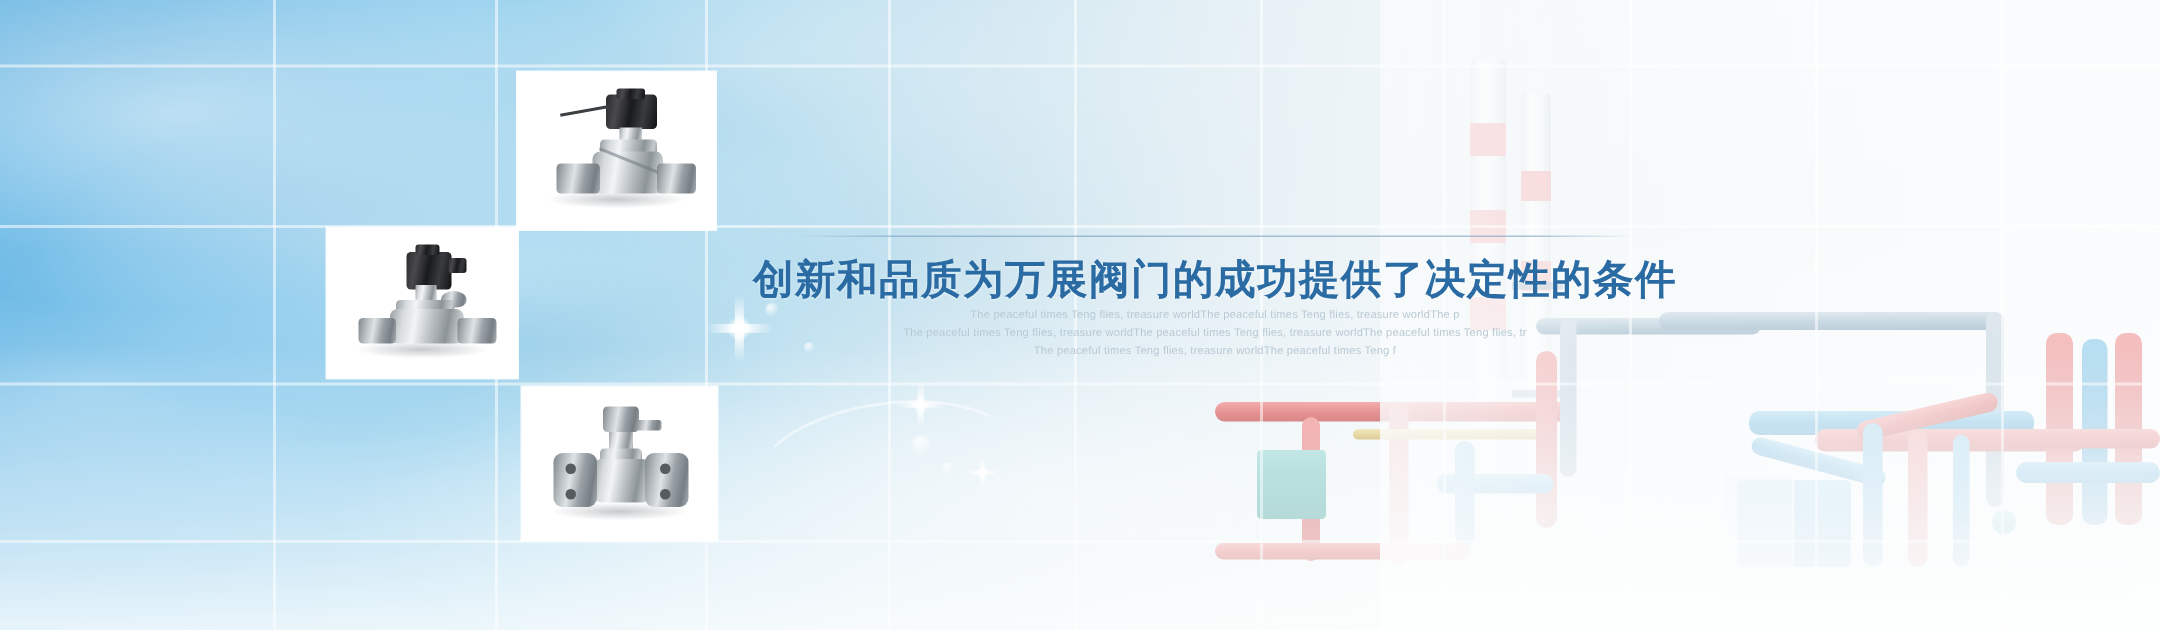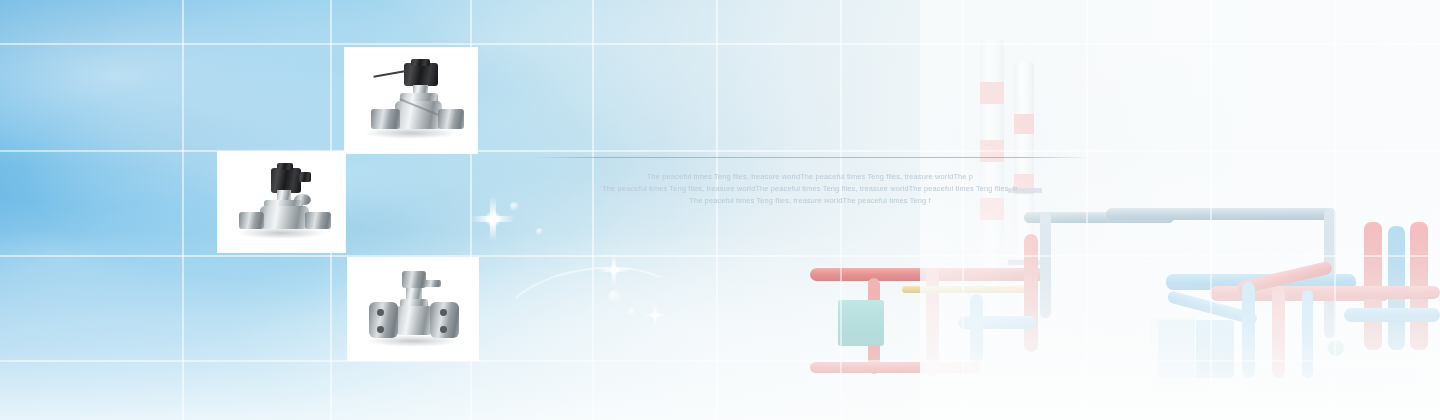--- a/index.html
+++ b/index.html
@@ -132,21 +132,21 @@
   .rule{
     height:1px;margin:9px auto 0;width:560px;
     background:linear-gradient(90deg, rgba(120,160,190,0) 0%, rgba(120,160,190,.62) 12%, rgba(120,160,190,.62) 88%, rgba(120,160,190,0) 100%);
   }
   .subhead{
     margin-top:10px;
     font-size:27px;font-weight:700;letter-spacing:1px;
     color:#2a6ba3;white-space:nowrap;
     text-shadow:0 1px 2px rgba(255,255,255,.5);
   }
-  .blurb{margin-top:13px;color:#b9c9d4;font-size:7.4px;line-height:1.62;letter-spacing:.15px;}
+  .blurb{color:#b9c9d4;font-size:7.4px;line-height:1.62;letter-spacing:.15px;}
   .blurb div{white-space:nowrap;}
 </style>
 </head>
 <body>
 
 <div id="banner">
 
   <div class="sky-base"></div>
   <div class="sky-clouds-b"></div>
   <div class="sky-clouds-a"></div>
@@ -281,20 +281,21 @@
       <div class="vp metal-d" style="left:66%;top:42%;width:26%;height:42%;border-radius:6px;"></div>
       <div class="vp" style="left:17%;top:50%;width:6%;height:8%;border-radius:50%;background:#565b60;"></div>
       <div class="vp" style="left:17%;top:70%;width:6%;height:8%;border-radius:50%;background:#565b60;"></div>
       <div class="vp" style="left:75%;top:50%;width:6%;height:8%;border-radius:50%;background:#565b60;"></div>
       <div class="vp" style="left:75%;top:70%;width:6%;height:8%;border-radius:50%;background:#565b60;"></div>
     </div>
   </div>
 
   <div class="copy">
     <div class="rule"></div>
+    <div class="subhead">创新和品质为万展阀门的成功提供了决定性的条件</div>
     <div class="blurb">
       <div>The peaceful times Teng flies, treasure worldThe peaceful times Teng flies, treasure worldThe p</div>
       <div>The peaceful times Teng flies, treasure worldThe peaceful times Teng flies, treasure worldThe peaceful times Teng flies, tr</div>
       <div>The peaceful times Teng flies, treasure worldThe peaceful times Teng f</div>
     </div>
   </div>
 
 </div>
 
 </body></html>

